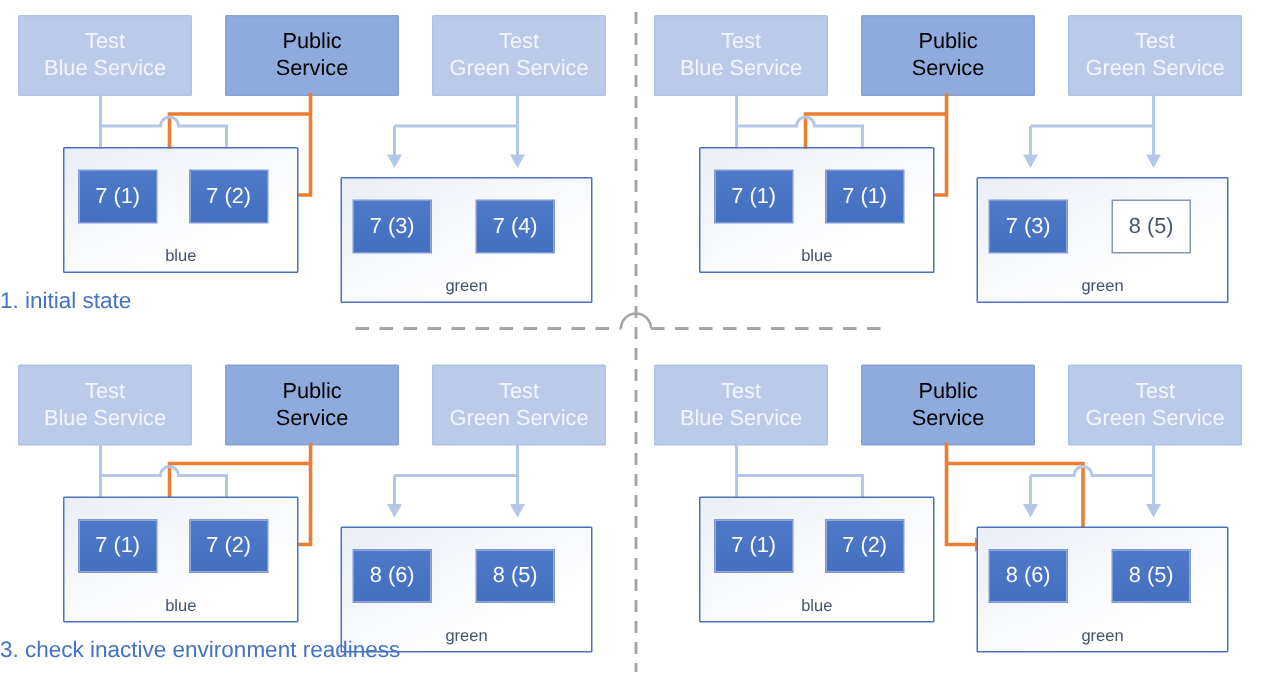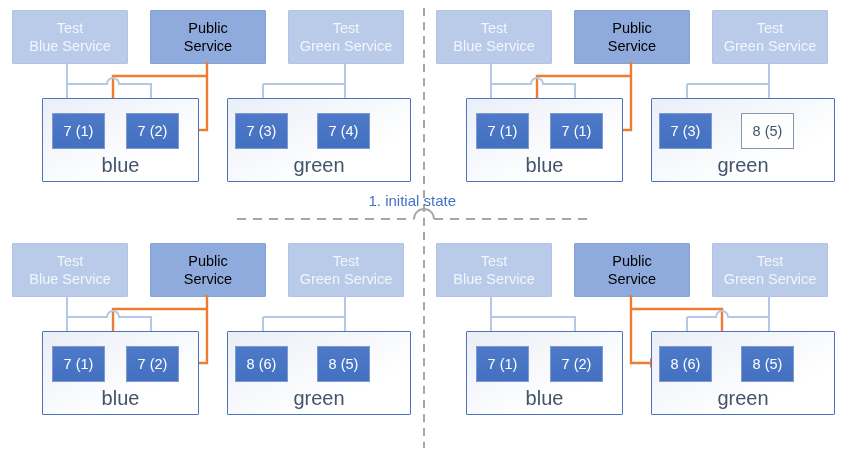--- a/index.html
+++ b/index.html
@@ -16,34 +16,34 @@
        text-align:center;font-size:14.5px;line-height:18px;border-radius:1px;}
   .svc.light{background:#b9cbe9;color:#f2f6fc;border:1px solid #b0c3e4;}
   .svc.dark{background:#8faadc;color:#000000;border:1px solid #86a2d4;}
   .svc1{left:12px}.svc2{left:150px}.svc3{left:288px}
 
   .arrows{position:absolute;left:0;top:0;width:424px;height:228px;pointer-events:none;}
 
   .env{position:absolute;top:98px;height:84px;border:1.5px solid #4a72bd;border-radius:1px;
        background:linear-gradient(155deg,#eaeef6 0%,#ffffff 72%);box-sizing:border-box;}
   .env-blue{left:30px;width:157px;margin-left:12px;}
-  .env-green{left:227px;width:184px;}
+  .env-green{left:227px;width:168px;margin-top:20px;}
   .env-label{position:absolute;left:0;right:0;bottom:4px;text-align:center;
-             color:#44546a;font-size:20px;}
+             color:#44546a;font-size:11px;}
 
   .pod{position:absolute;top:14px;width:53px;height:36px;box-sizing:border-box;
        display:flex;align-items:center;justify-content:center;
        background:linear-gradient(180deg,#4e79c9,#4370c0);border:1px solid #7f9ad2;
        color:#ffffff;font-size:14.5px;}
   .pod[data-state="outlined"]{background:#ffffff;border:1.5px solid #8496b0;color:#44546a;}
   .pod-1.in-blue{left:9px}.pod-2.in-blue{left:83px}
   .pod-1.in-green{left:7px}.pod-2.in-green{left:89px}
 
-  .caption{position:absolute;left:0;top:192px;width:424px;text-align:right;
-           color:#4472c4;font-size:15px;margin-left:32px;}
+  .caption{position:absolute;left:0;top:192px;width:424px;text-align:left;
+           color:#4472c4;font-size:15px;}
 </style>
 </head>
 <body>
 
 <div class="canvas">
 
   <svg class="divider" viewBox="0 0 848 456">
     <path d="M424 8 V448" stroke="#a6a6a6" stroke-width="2" stroke-dasharray="8 6" fill="none"></path>
     <path d="M237 219 H414" stroke="#a6a6a6" stroke-width="2" stroke-dasharray="9 7" fill="none"></path>
     <path d="M434 219 H591" stroke="#a6a6a6" stroke-width="2" stroke-dasharray="9 7" fill="none"></path>
@@ -192,20 +192,21 @@
     <div class="env env-blue">
       <div class="pod pod-1 in-blue" data-state="filled">7 (1)</div>
       <div class="pod pod-2 in-blue" data-state="filled">7 (2)</div>
       <div class="env-label">blue</div>
     </div>
     <div class="env env-green">
       <div class="pod pod-1 in-green" data-state="filled">8 (6)</div>
       <div class="pod pod-2 in-green" data-state="filled">8 (5)</div>
       <div class="env-label">green</div>
     </div>
+    <div class="caption">3. check inactive environment readiness</div>
   </section>
 
   <section class="quadrant q4">
     <div class="svc light svc1">
       <span>Test</span>
       <span>Blue Service</span>
     </div>
     <div class="svc dark svc2">
       <span>Public</span>
       <span>Service</span>

